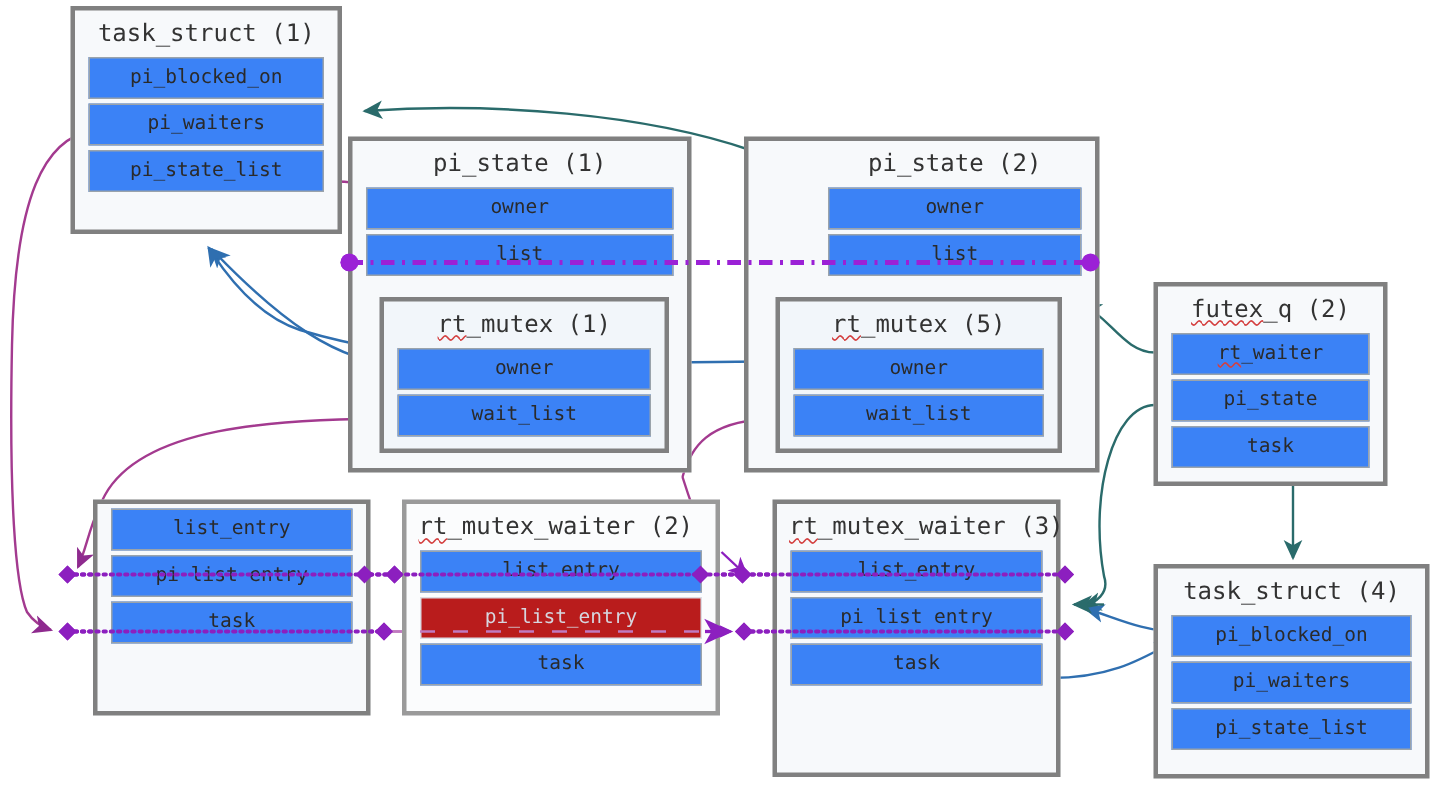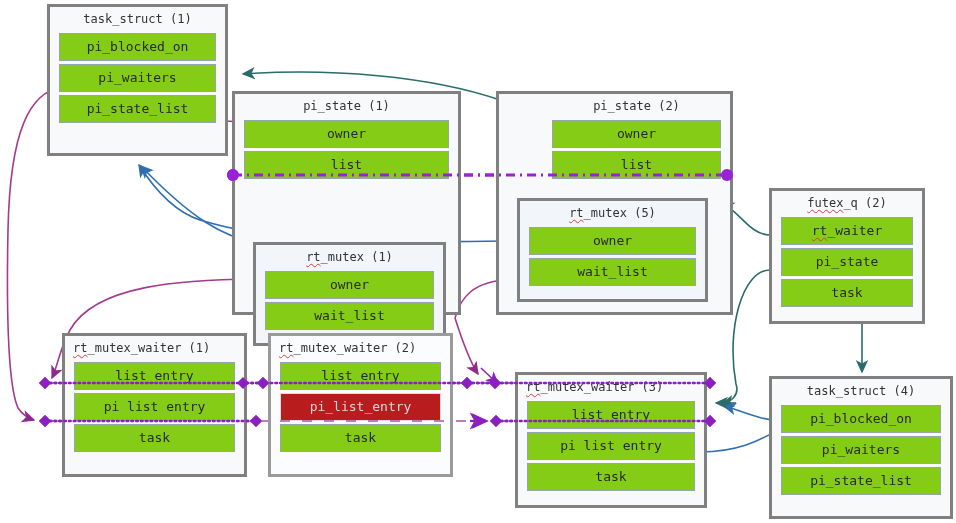--- a/index.html
+++ b/index.html
@@ -17,33 +17,33 @@
     background:#f7f9fb;
     border:3px solid #808080;
     z-index:3;
   }
   .struct.inner{
     border:3px solid #808080;
     background:#f2f6fa;
   }
   .struct-title{
     text-align:center;
-    font-size:12px;
+    font-size:16px;
     color:#333333;
     letter-spacing:0px;
     padding-top:5px;
     padding-bottom:4px;
     white-space:nowrap;
   }
   .field{
     box-sizing:border-box;
     margin:3px 9px;
     height:28px;
     line-height:26px;
-    background:#84cc16;
+    background:#3b82f6;
     border:1px solid #9aa3ab;
     text-align:center;
     font-size:13px;
     color:#2a2a2a;
     white-space:nowrap;
     position:relative;
     z-index:4;
   }
   .field.faded{
     color:#d6d6de;
@@ -166,21 +166,21 @@
     <div class="struct-title">task_struct (1)</div>
     <div class="field">pi_blocked_on</div>
     <div class="field">pi_waiters</div>
     <div class="field">pi_state_list</div>
   </div>
 
   <div class="struct" style="left:232px;top:91px;width:229px;height:224px;">
     <div class="struct-title">pi_state (1)</div>
     <div class="field">owner</div>
     <div class="field">list</div>
-    <div class="struct inner" style="position:absolute;left:18px;top:104px;width:193px;height:104px;margin-top:44px;">
+    <div class="struct inner" style="position:absolute;left:18px;top:104px;width:193px;height:104px;">
       <div class="struct-title"><span class="wavy">rt</span><span>_mutex (1)</span></div>
       <div class="field">owner</div>
       <div class="field">wait_list</div>
     </div>
   </div>
 
   <div class="struct" style="left:496px;top:91px;width:237px;height:224px;padding-left:44px;">
     <div class="struct-title">pi_state (2)</div>
     <div class="field">owner</div>
     <div class="field">list</div>
@@ -192,34 +192,33 @@
   </div>
 
   <div class="struct" style="left:769px;top:188px;width:156px;height:136px;">
     <div class="struct-title"><span class="wavy">futex</span><span>_q (2)</span></div>
     <div class="field"><span class="wavy">rt</span><span>_waiter</span></div>
     <div class="field">pi_state</div>
     <div class="field">task</div>
   </div>
 
   <div class="struct" style="left:62px;top:333px;width:185px;height:144px;">
-    <div class="struct-title" style="text-align:left;padding-left:8px;"><span class="wavy">rt</span><span>_mutex_waiter (1)</span></div>
     <div class="field">list_entry</div>
     <div class="field">pi list entry</div>
     <div class="field">task</div>
   </div>
 
-  <div class="struct nofill" style="left:268px;top:333px;width:185px;height:144px;border-color:#9a9a9a;">
+  <div class="struct nofill" style="left:268px;top:333px;width:212px;height:144px;border-color:#9a9a9a;">
     <div class="struct-title" style="text-align:left;padding-left:8px;"><span class="wavy">rt</span><span>_mutex_waiter (2)</span></div>
     <div class="field">list entry</div>
     <div class="field faded">pi_list_entry</div>
     <div class="field">task</div>
   </div>
 
-  <div class="struct" style="left:515px;top:333px;width:192px;height:136px;margin-top:39px;">
+  <div class="struct" style="left:515px;top:333px;width:192px;height:185px;">
     <div class="struct-title" style="text-align:left;padding-left:8px;"><span class="wavy">rt</span><span>_mutex_waiter (3)</span></div>
     <div class="field">list_entry</div>
     <div class="field">pi list entry</div>
     <div class="field">task</div>
   </div>
 
   <div class="struct" style="left:769px;top:376px;width:184px;height:143px;">
     <div class="struct-title">task_struct (4)</div>
     <div class="field">pi_blocked_on</div>
     <div class="field">pi_waiters</div>

